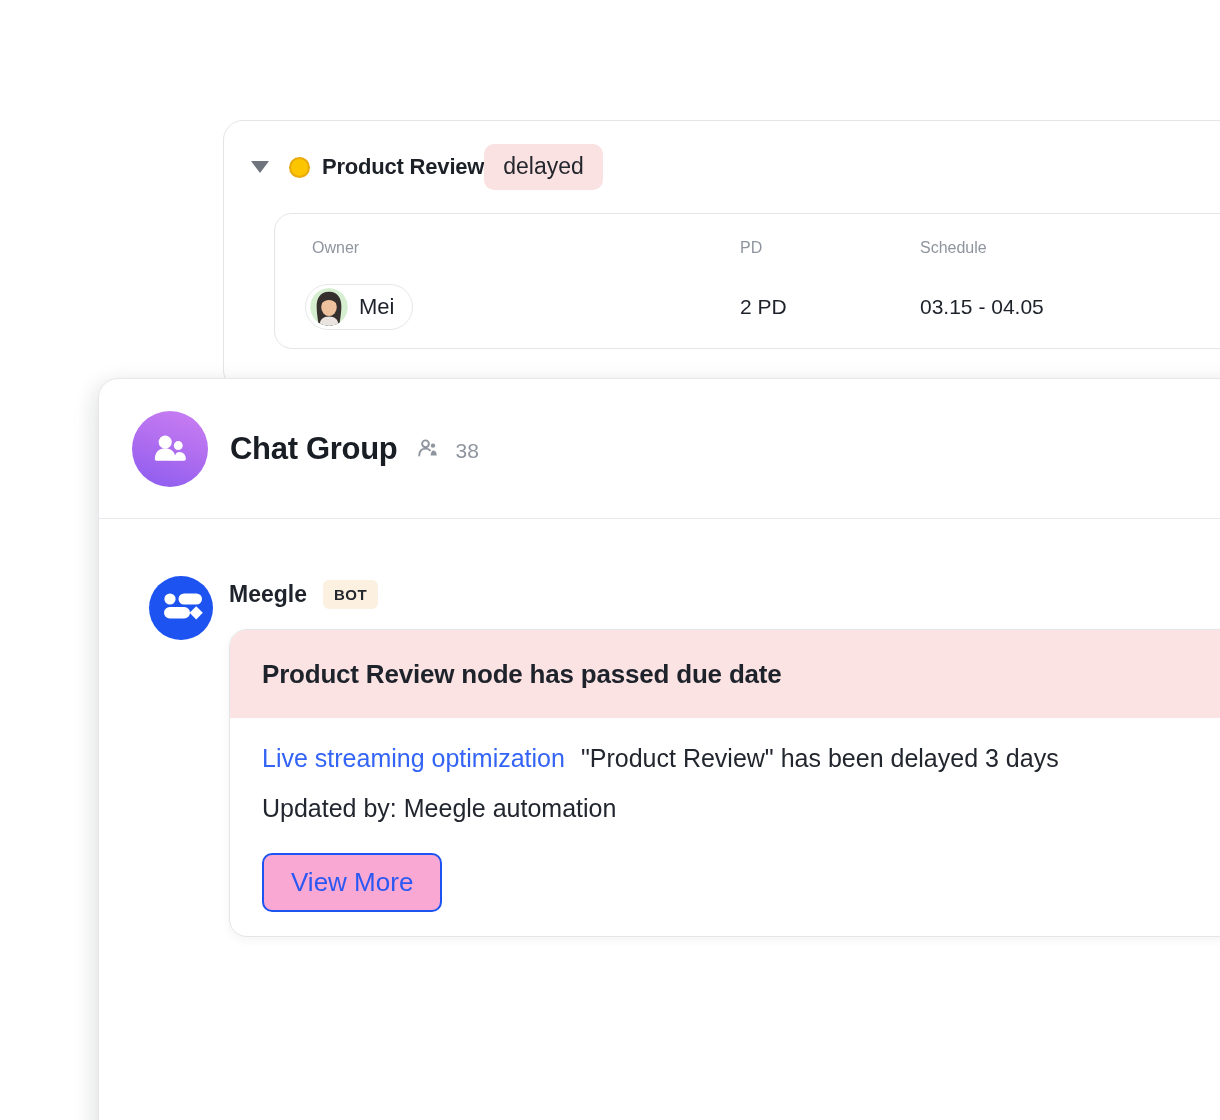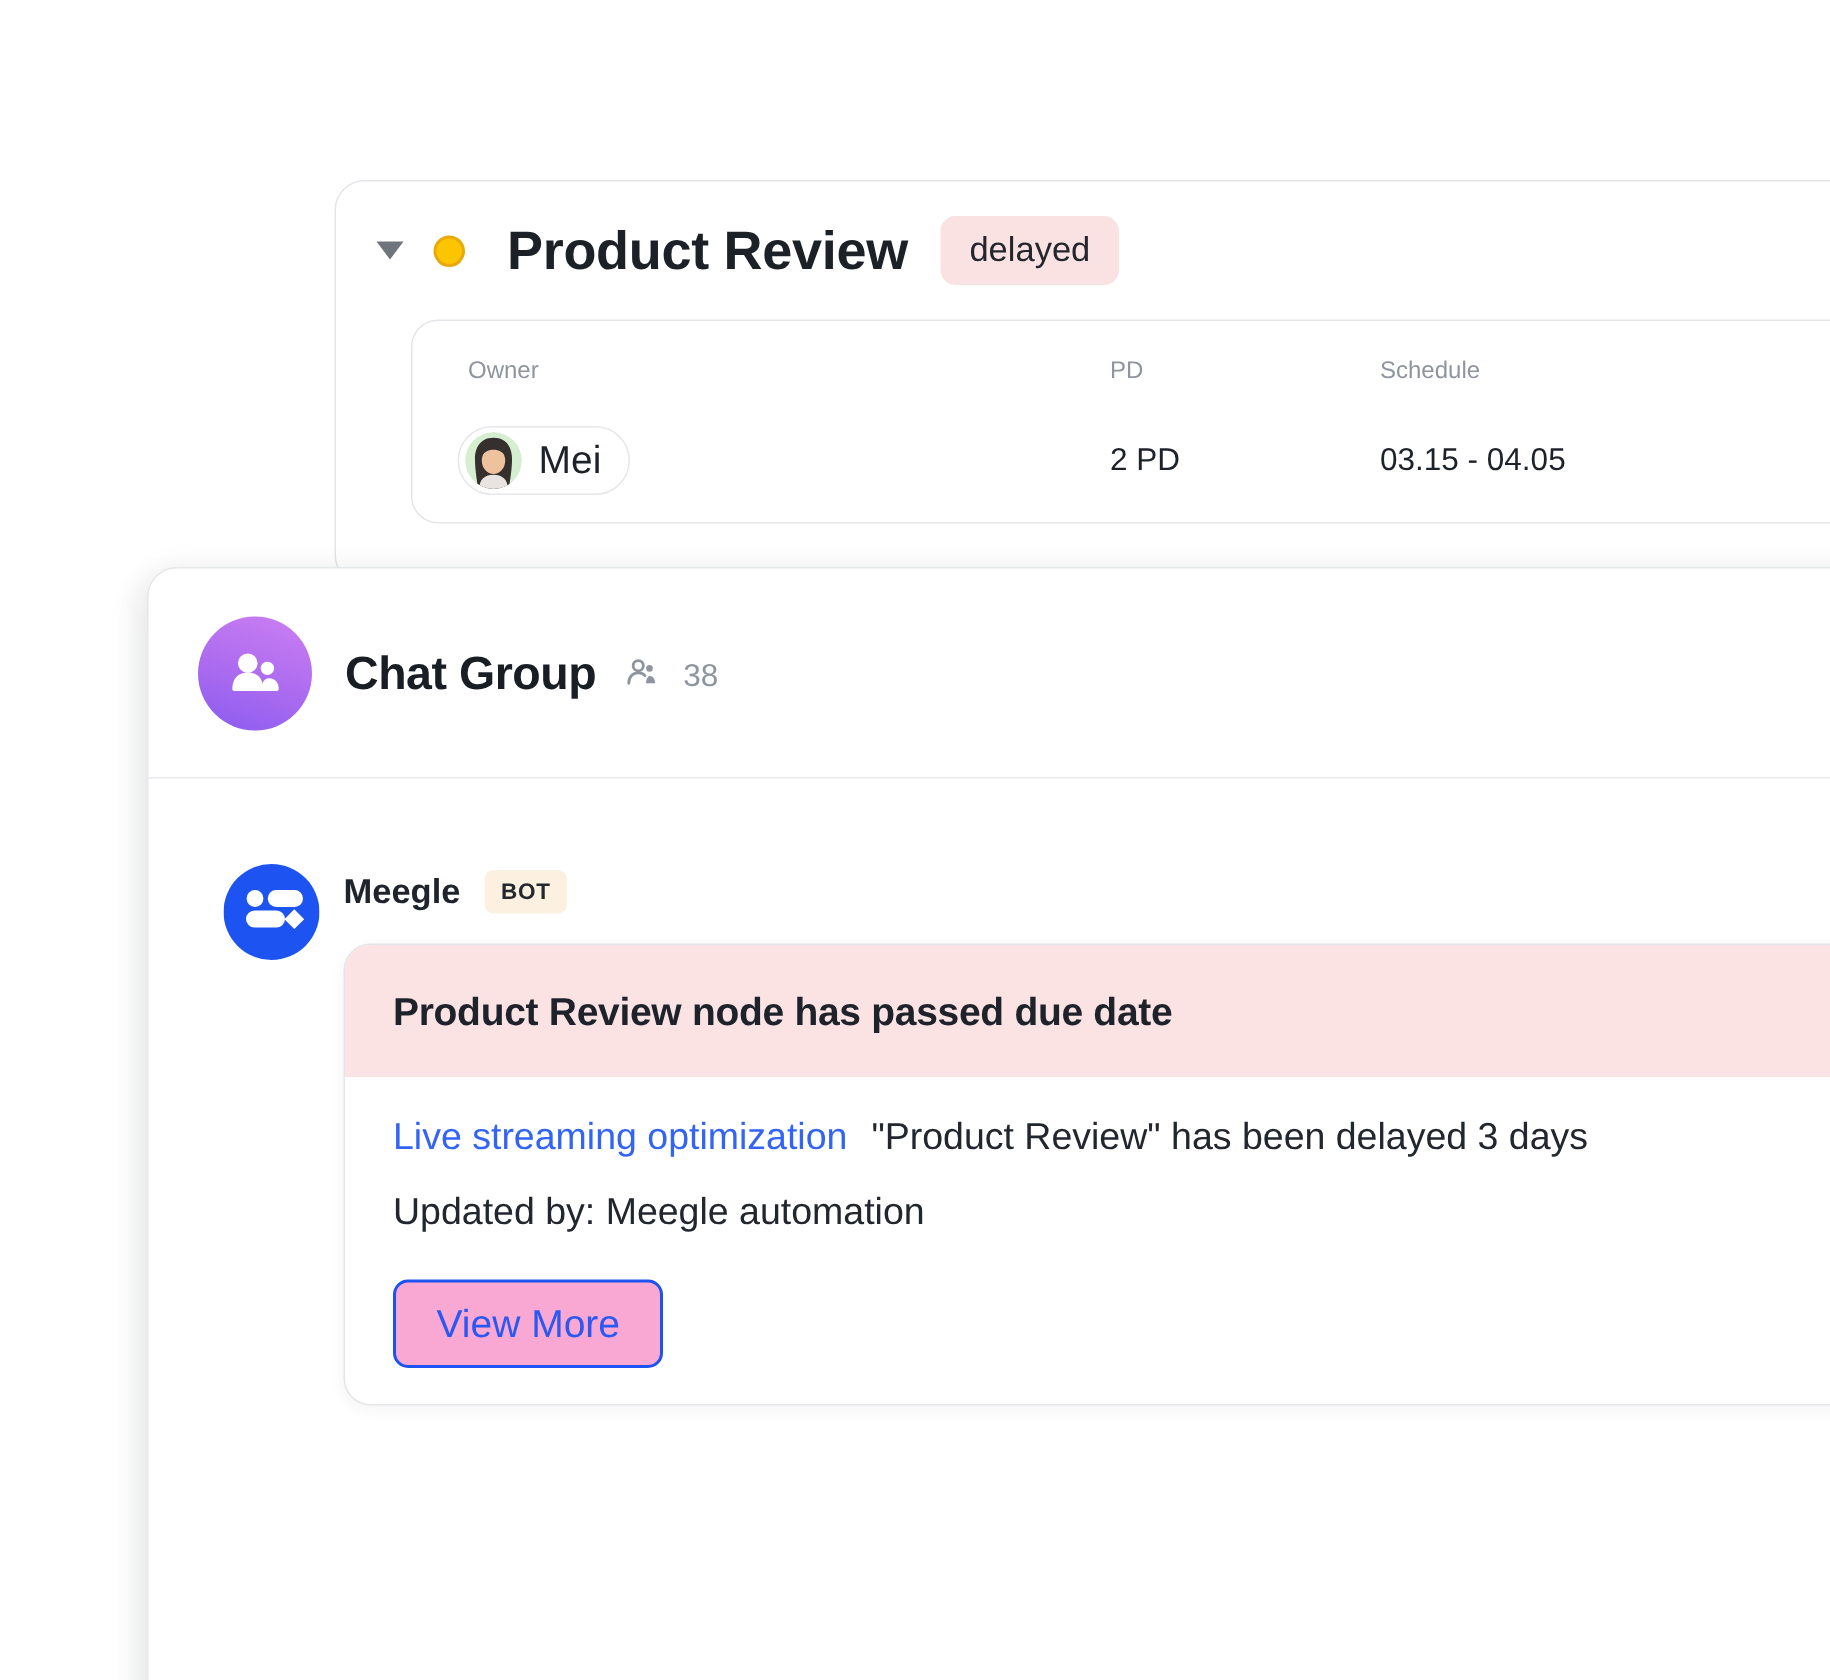--- a/index.html
+++ b/index.html
@@ -16,23 +16,23 @@
   .node-header { position: absolute; left: 25px; top: 22px; height: 48px; display: flex; align-items: center; }
   .tri {
     width: 0; height: 0; margin-left: 2px;
     border-left: 9px solid transparent; border-right: 9px solid transparent;
     border-top: 12px solid #70747C; cursor: pointer;
   }
   .dot {
     width: 21px; height: 21px; border-radius: 50%; margin-left: 20px;
     background: var(--node-status-yellow, #FBC500); border: 2px solid #E9A90A;
   }
-  .node-title { font-size: 36px; font-weight: 700; color: #1C2027; margin-left: 28px; letter-spacing: -0.2px; }
+  .node-title { font-size: 22px; font-weight: 700; color: #1C2027; margin-left: 12px; letter-spacing: -0.2px; }
   .status-badge {
-    margin-left: 22px; background: var(--status-pink-bg, #FBE2E2); color: #23262D;
+    background: var(--status-pink-bg, #FBE2E2); color: #23262D;
     font-size: 23px; padding: 8px 19px; border-radius: 10px; line-height: 1.3;
   }
 
   
   .fields-card {
     position: absolute; left: 50px; top: 92px; width: 1030px; height: 136px;
     border: 1px solid var(--border, #E4E5E9); border-radius: 18px; background: #fff;
   }
   .fields-row { position: absolute; left: 0; width: 100%; display: flex; align-items: center; }
   .fields-row.head { top: 25px; }
@@ -42,21 +42,21 @@
   .col-schedule { flex: 1; }
   .field-label { color: var(--text-gray, #8F959E); font-size: 16px; }
   .field-value { color: #1D212A; font-size: 21px; }
   .fields-row.vals .col-owner { padding-left: 30px; }
 
   .owner-chip {
     display: inline-flex; align-items: center; gap: 11px; height: 46px;
     border: 1px solid #E6E7EB; border-radius: 23px; padding: 3px 18px 3px 4px; background: #fff;
   }
   .owner-chip svg { display: block; border-radius: 50%; }
-  .owner-name { font-size: 26px; color: #1D212A; }
+  .owner-name { font-size: 22px; color: #1D212A; }
 
   
   .chat-card {
     position: absolute; left: 98px; top: 378px; width: 1180px; height: 800px;
     background: #fff; border: 1px solid #E6E7EA; border-radius: 20px; z-index: 2;
     box-shadow: 0 8px 28px rgba(31,35,41,0.10), -6px 4px 18px rgba(31,35,41,0.05);
   }
   .chat-header {
     height: 140px; display: flex; align-items: center; padding-left: 33px;
     border-bottom: 1px solid #E8E9EC;

